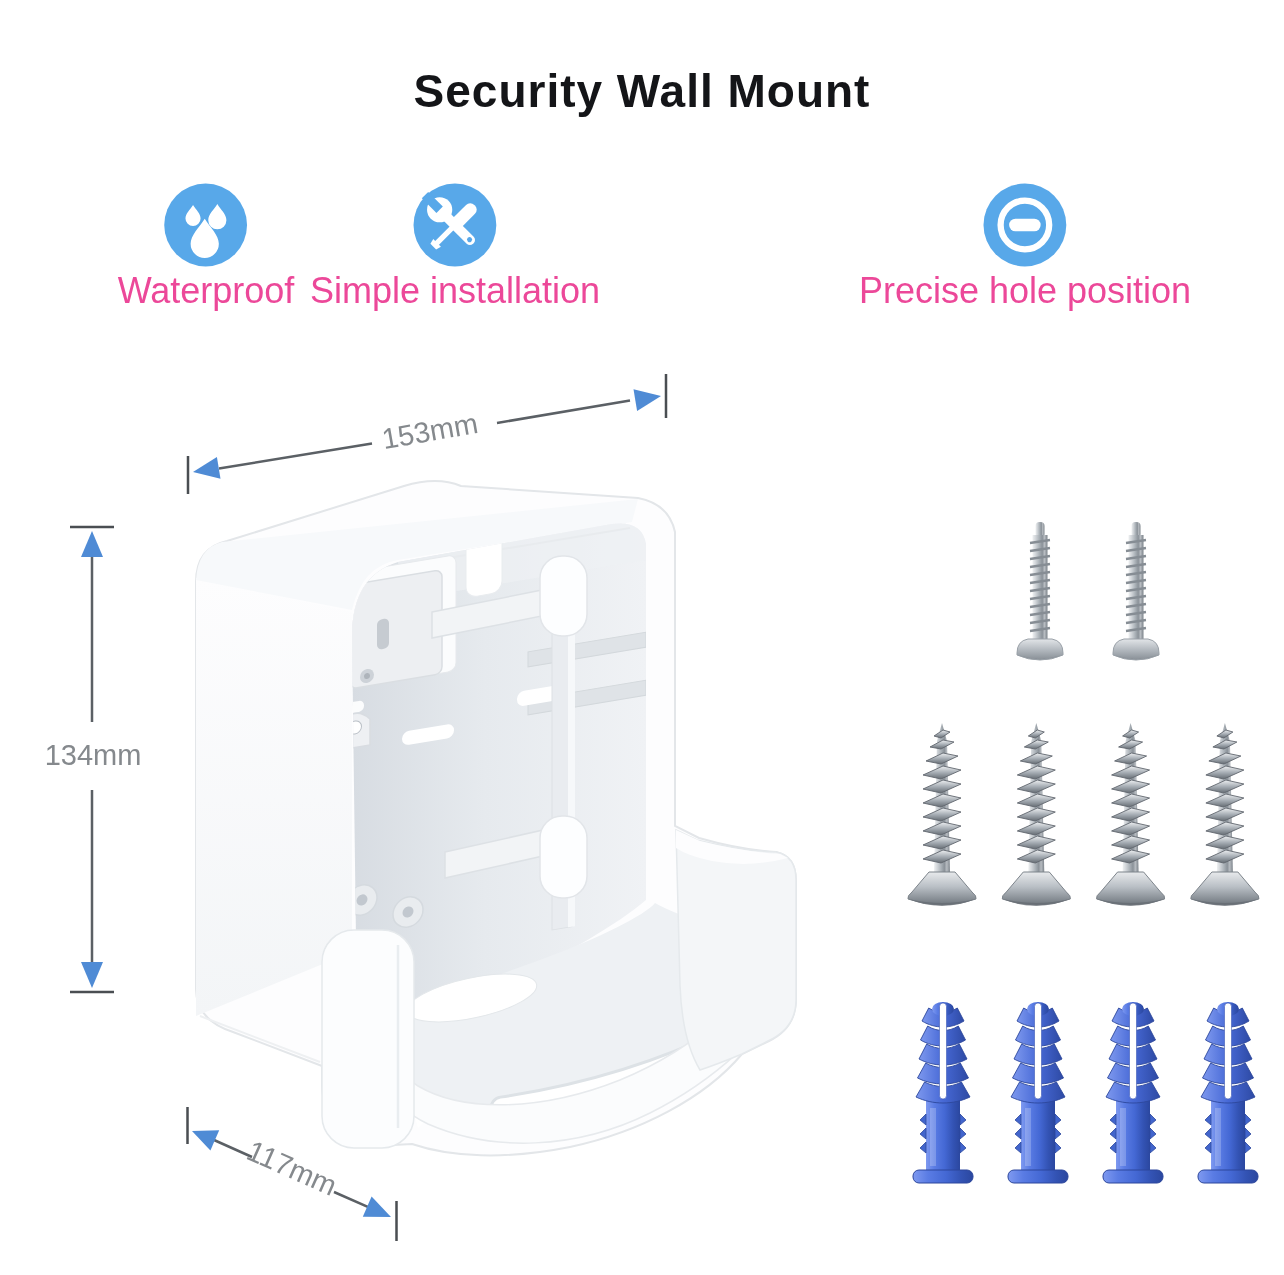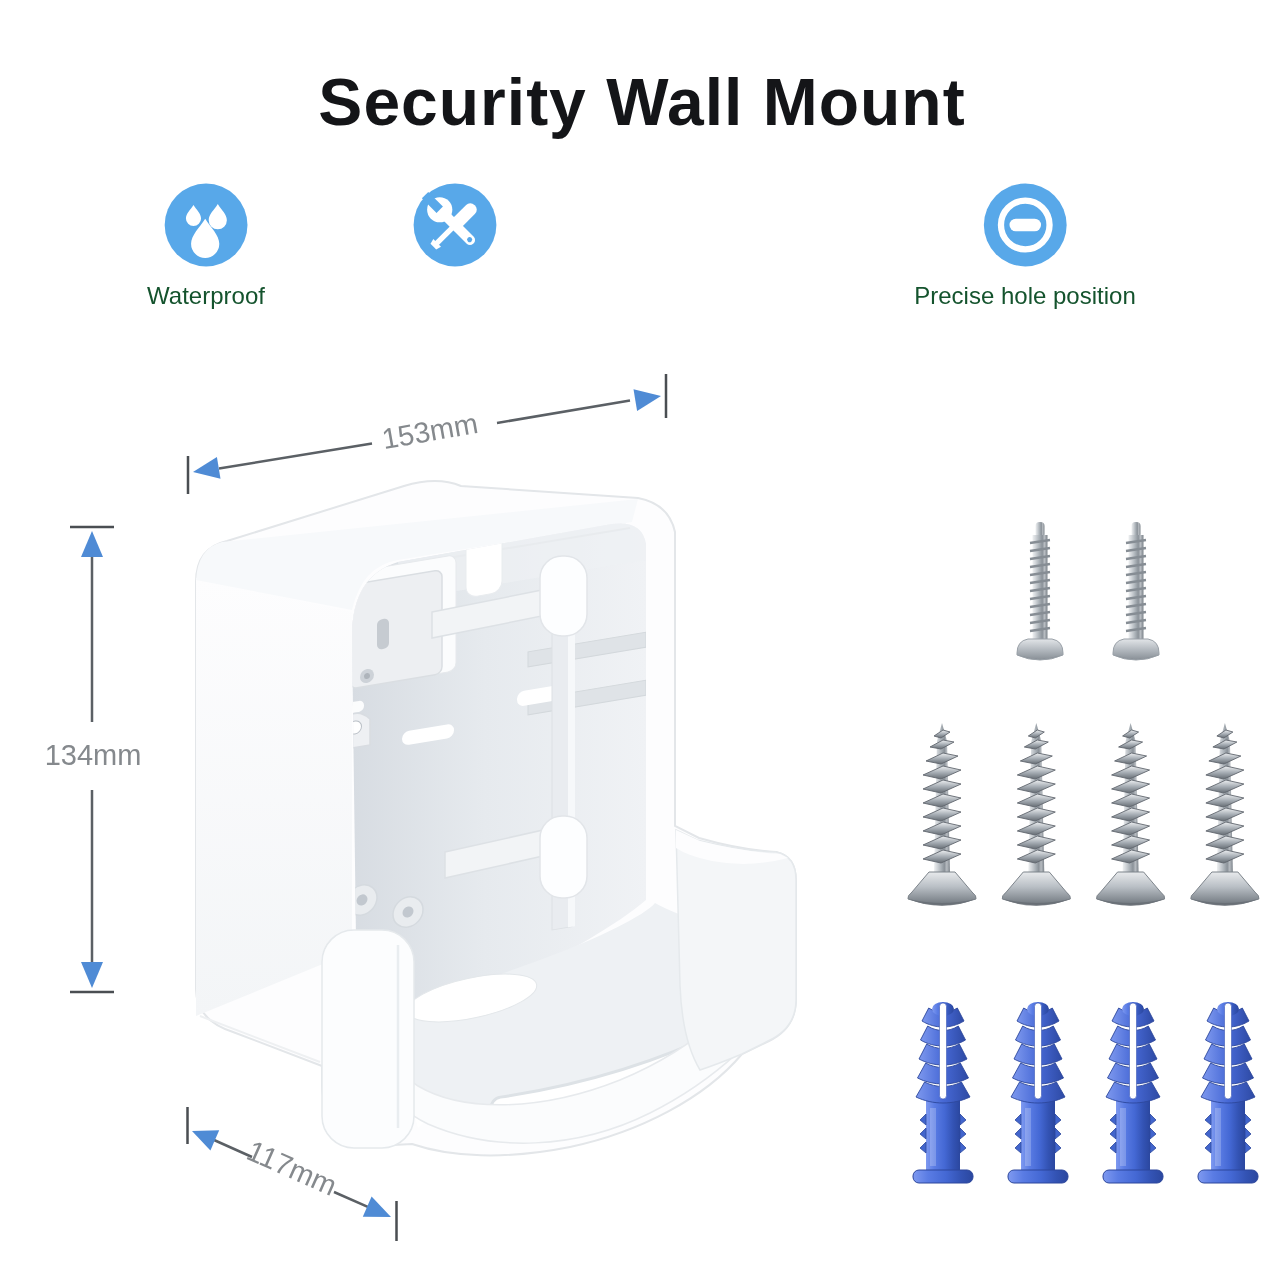--- a/index.html
+++ b/index.html
@@ -6,32 +6,32 @@
   .page{
     position:relative;
     width:1284px;height:1275px;
     background:#ffffff;
     overflow:hidden;
     font-family:"Liberation Sans", sans-serif;
   }
   .page-title{
     position:absolute;top:64px;left:0;width:100%;
     margin:0;text-align:center;
-    font-size:66px;font-weight:bold;letter-spacing:1px;
+    font-size:46px;font-weight:bold;letter-spacing:1px;
     color:#141518;z-index:2;
   }
   .feature{
     position:absolute;top:180px;z-index:2;
     display:flex;flex-direction:column;align-items:center;
     transform:translateX(-50%);
     white-space:nowrap;
   }
   .feature .fi{width:90px;height:90px;}
   .feature .fl{
-    margin-top:12px;font-size:24px;color:#14532d;font-weight:500;
+    font-size:36px;color:#ec4899;font-weight:500;
   }
   svg.scene{position:absolute;left:0;top:0;z-index:1;}
   .dim-label{font-size:29px;fill:#85898d;font-family:"Liberation Sans",sans-serif;}
 </style>
 </head>
 <body>
 
 <div class="page">
 
   <h1 class="page-title">Security Wall Mount</h1>
@@ -60,20 +60,21 @@
           <rect x="-7" y="-31" width="14" height="36" rx="6.5" fill="#ffffff"></rect>
         </g>
         <g transform="rotate(-45)">
           <circle cx="0" cy="-24" r="14" fill="#ffffff"></circle>
           <rect x="-5.5" y="-24" width="11" height="53" rx="5" fill="#ffffff"></rect>
           <rect x="-5" y="-47" width="10" height="23" fill="#58a8e9"></rect>
           <circle cx="0" cy="23" r="2.8" fill="#58a8e9"></circle>
         </g>
       </svg>
     </div>
+    <div class="fl">Simple installation</div>
   </div>
 
 
   <div class="feature" style="left:1025px">
     <div class="fi">
       <svg viewBox="-50 -50 100 100" width="90" height="90">
         <circle cx="0" cy="0" r="46" fill="#58a8e9"></circle>
         <circle cx="0" cy="0" r="27" fill="none" stroke="#ffffff" stroke-width="7"></circle>
         <rect x="-17.5" y="-7" width="35" height="14" rx="7" fill="#ffffff"></rect>
       </svg>

